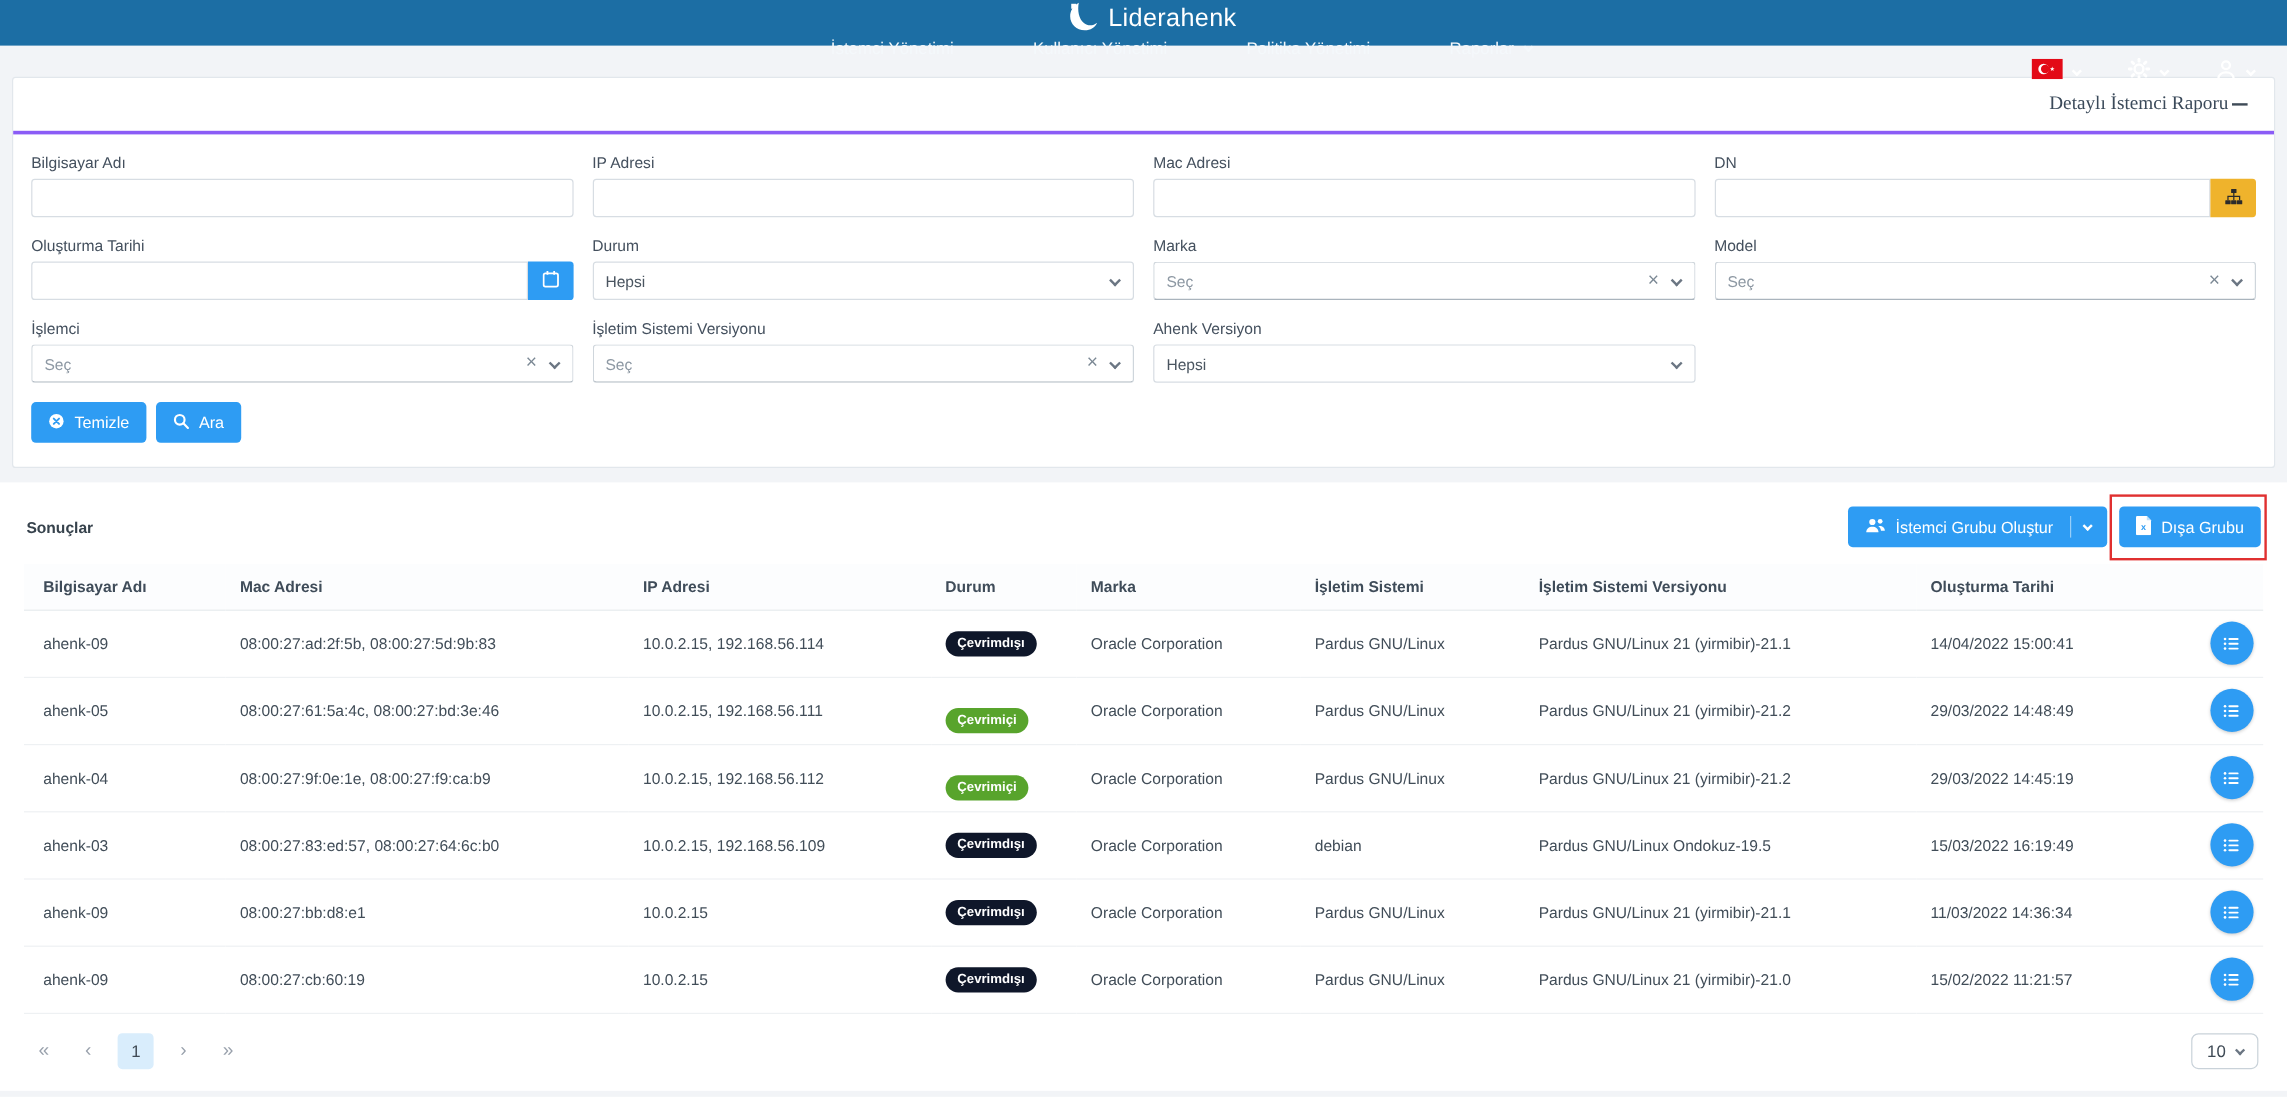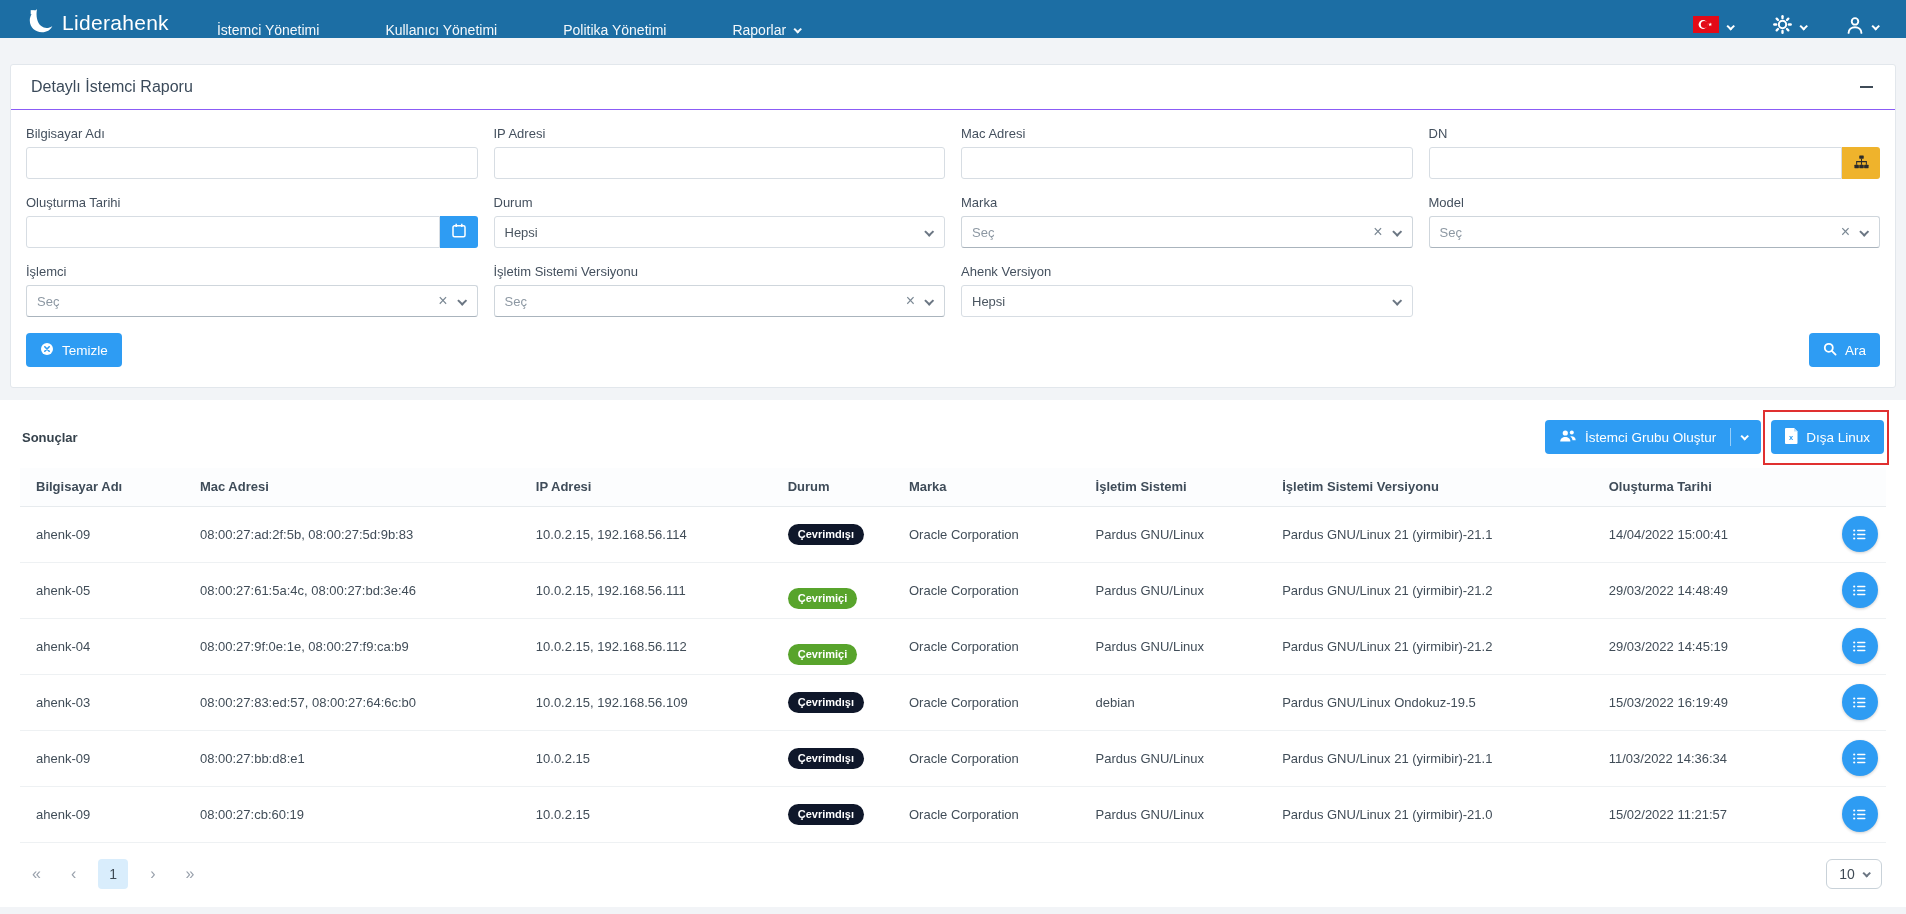--- a/index.html
+++ b/index.html
@@ -1,51 +1,51 @@
 <!DOCTYPE html>
 <html><head>
 <meta charset="utf-8">
 <style>
   * { box-sizing: border-box; margin: 0; padding: 0; }
   html,body { width:1906px; height:914px; overflow:hidden; }
   body { font-family:"Liberation Sans", sans-serif; background:#f2f4f7; color:#414d58; }
 
   
-  .navbar { height:38px; background:#1c6ea4; display:flex; align-items:flex-end; padding:0 14px 0 28px; }
+  .navbar { height:38px; background:#1c6ea4; display:flex; align-items:center; padding:0 14px 0 28px;flex-direction:column; }
   .brand { display:flex; align-items:center; gap:7px; cursor:pointer; }
   .brand-text { color:#fff; font-size:21px; font-weight:500; letter-spacing:.3px; }
   .nav-items { display:flex; align-items:center; gap:66px; margin-left:48px; }
   .nav-item { color:#f4f8fb; font-size:14px; font-weight:500; text-decoration:none; display:flex; align-items:center; gap:8px; cursor:pointer; }
   .nav-right { margin-left:auto; display:flex; align-items:center; gap:40px; padding-right:14px; }
   .nav-icon-group { display:flex; align-items:center; gap:8px; cursor:pointer; color:#fff; }
   .chev { display:inline-block; width:7px; height:7px; border-right:2px solid currentColor; border-bottom:2px solid currentColor; transform:rotate(45deg) translateY(-1px); }
   .chev.small { width:6px; height:6px; }
 
   
   .card { margin:26px 10px 0; background:#fff; border:1px solid #e2e7ec; border-radius:3px; }
-  .card-header { display:flex; align-items:center; justify-content:space-between; padding:13px 20px; border-bottom:1px solid #8b5cf6; }
+  .card-header { display:flex; align-items:center; justify-content:flex-end; padding:13px 20px; border-bottom:3px solid #8b5cf6;font-family:Liberation Serif, serif; }
   .card-title { font-size:16px; color:#3b4a5a; }
   .collapse-btn { width:18px; height:18px; display:flex; align-items:center; justify-content:center; cursor:pointer; }
   .collapse-bar { width:13px; height:2px; background:#3f4b57; }
   .card-body { padding:16px 15px 20px; }
   .form-grid { display:grid; grid-template-columns:repeat(4,1fr); column-gap:16px; row-gap:16px; }
   .field label { display:block; font-size:13px; color:#44505e; margin-bottom:6px; }
   .text-input { width:100%; height:32px; border:1px solid #d7dde3; border-radius:3px; padding:0 8px; font-size:13px; color:#414d58; font-family:"Liberation Sans",sans-serif; outline:none; }
   .input-group { display:flex; width:100%; }
   .input-group .text-input { flex:1; border-top-right-radius:0; border-bottom-right-radius:0; }
   .group-btn { width:38px; height:32px; border:none; border-radius:0 3px 3px 0; display:flex; align-items:center; justify-content:center; cursor:pointer; }
   .group-btn.yellow { background:#efb32c; }
   .group-btn.blue { background:#2e9cf3; }
   .select-box { width:100%; height:32px; border:1px solid #d7dde3; border-radius:3px; display:flex; align-items:center; padding:0 12px 0 10px; font-size:13px; color:#4a5560; cursor:pointer; background:#fff; }
   .select-box .chev, .ms .chev { color:#6b7683; margin-left:auto; }
   .ms { width:100%; height:32px; border:1px solid #cfd6dc; border-bottom-color:#aab4bd; border-radius:3px; display:flex; align-items:center; padding:0 12px 0 10px; font-size:13px; cursor:pointer; background:#fff; }
   .ms .ph { color:#8d98a3; }
   .ms .clear-x { margin-left:auto; color:#7b8894; font-size:16px; line-height:1; cursor:pointer; padding:0 10px 0 0; }
   .ms .chev { margin-left:0; }
-  .form-actions { display:flex; justify-content:space-between; gap:24px; margin-top:16px; }
+  .form-actions { display:flex; justify-content:flex-start; gap:8px; margin-top:16px; }
   .btn { display:inline-flex; align-items:center; gap:8px; background:#2e9cf3; color:#fff; border:none; border-radius:4px; height:34px; padding:0 14px; font-size:13.5px; font-family:"Liberation Sans",sans-serif; cursor:pointer; }
 
   
   .results { margin-top:12px; background:#fff; padding:16px 20px 12px; min-height:500px; }
   .results-header { display:flex; align-items:center; justify-content:space-between; padding:4px 2px 0; }
   .results-title { font-size:13px; font-weight:bold; color:#36424c; }
   .results-actions { display:flex; align-items:flex-end; gap:10px; }
   .split-sep { width:1px; height:18px; background:rgba(255,255,255,.5); margin:0 2px 0 6px; }
   .export-wrap { position:relative; display:inline-block; }
   .red-box { position:absolute; left:-8px; right:-5px; top:-10px; bottom:-11px; border:2px solid #e03030; pointer-events:none; }
@@ -290,21 +290,21 @@
       </button>
       <span class="export-wrap">
         <button class="btn">
           <span>
             <svg width="13" height="16" viewBox="0 0 13 16">
                 <path d="M1 0 h8 l3.5 3.5 V15 a1 1 0 0 1-1 1 H1 a1 1 0 0 1-1-1 V1 a1 1 0 0 1 1-1 Z" fill="#fff"></path>
                 <path d="M9 0 l3.5 3.5 H9 Z" fill="#bfe0fa"></path>
                 <text x="6.2" y="11.5" text-anchor="middle" font-size="7.5" font-family="Liberation Sans, sans-serif" font-weight="bold" fill="#2e9cf3">x</text>
               </svg>
           </span>
-          <span>Dışa Linux</span>
+          <span>Dışa Grubu</span>
         </button>
         <span class="red-box"></span>
       </span>
     </div>
   </div>
 
   <table>
     <colgroup>
       <col style="width:9%">
         <col style="width:18%">

